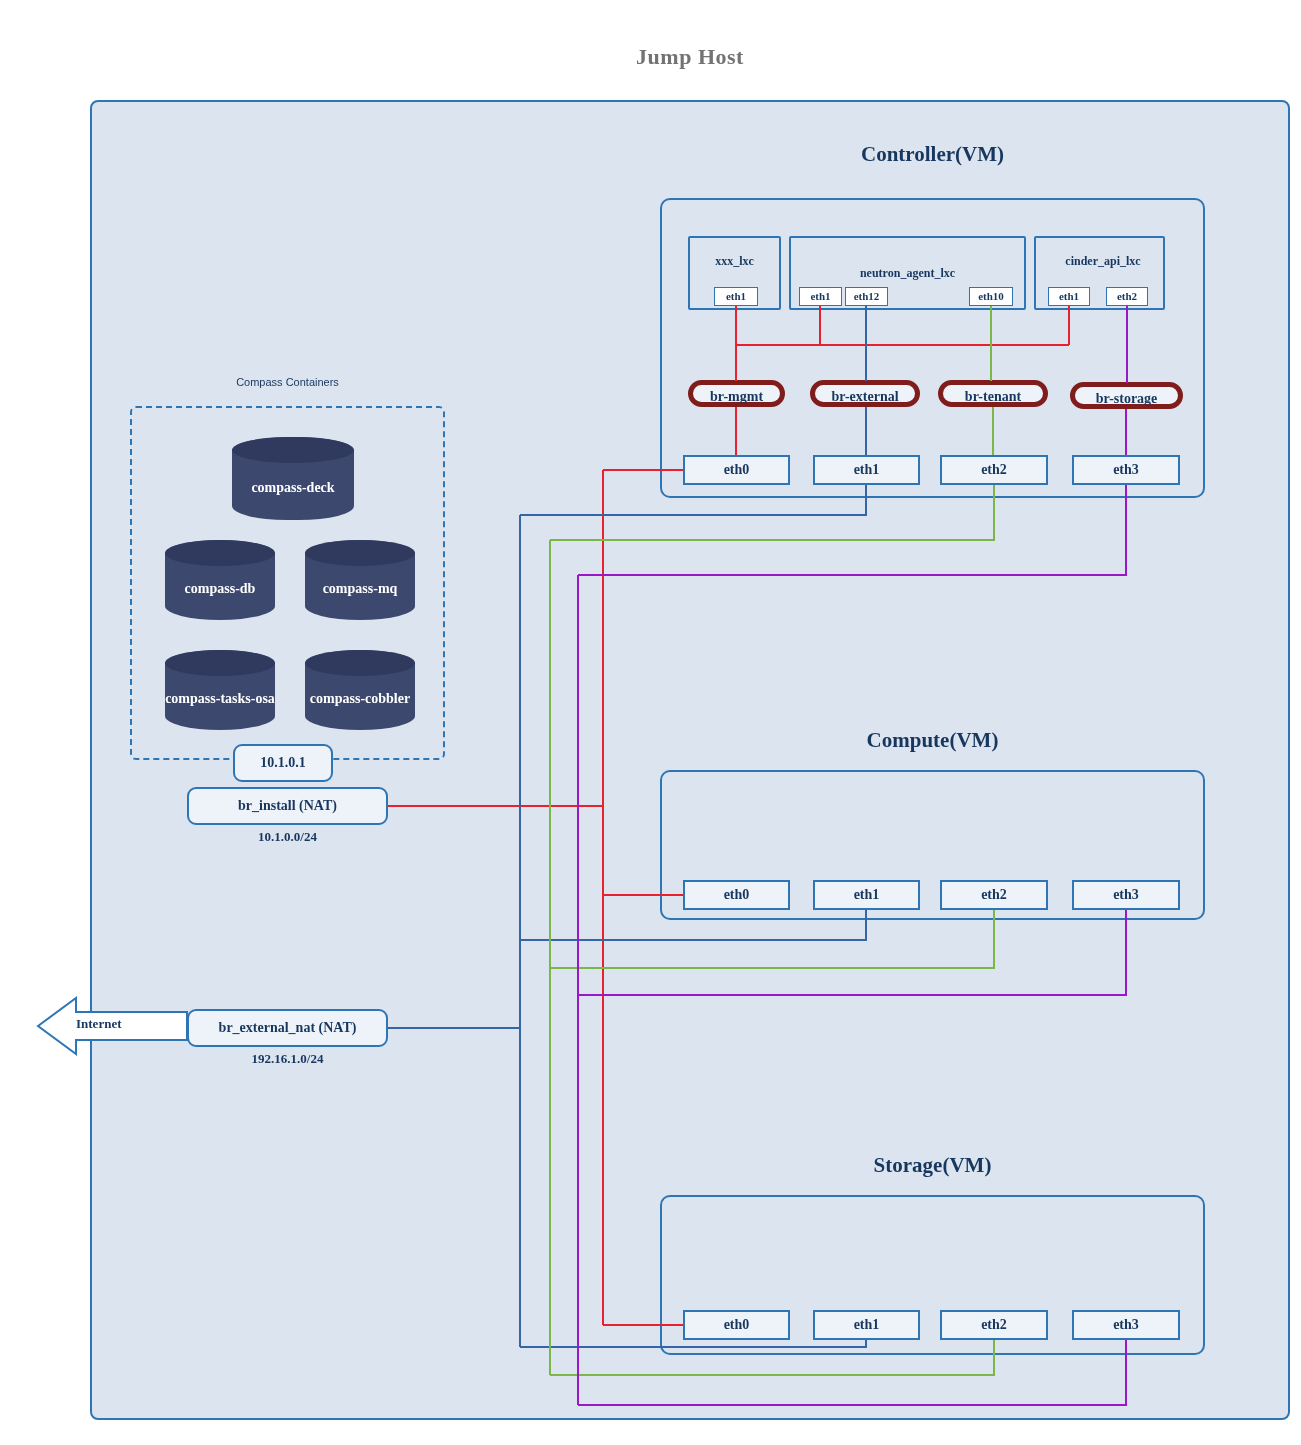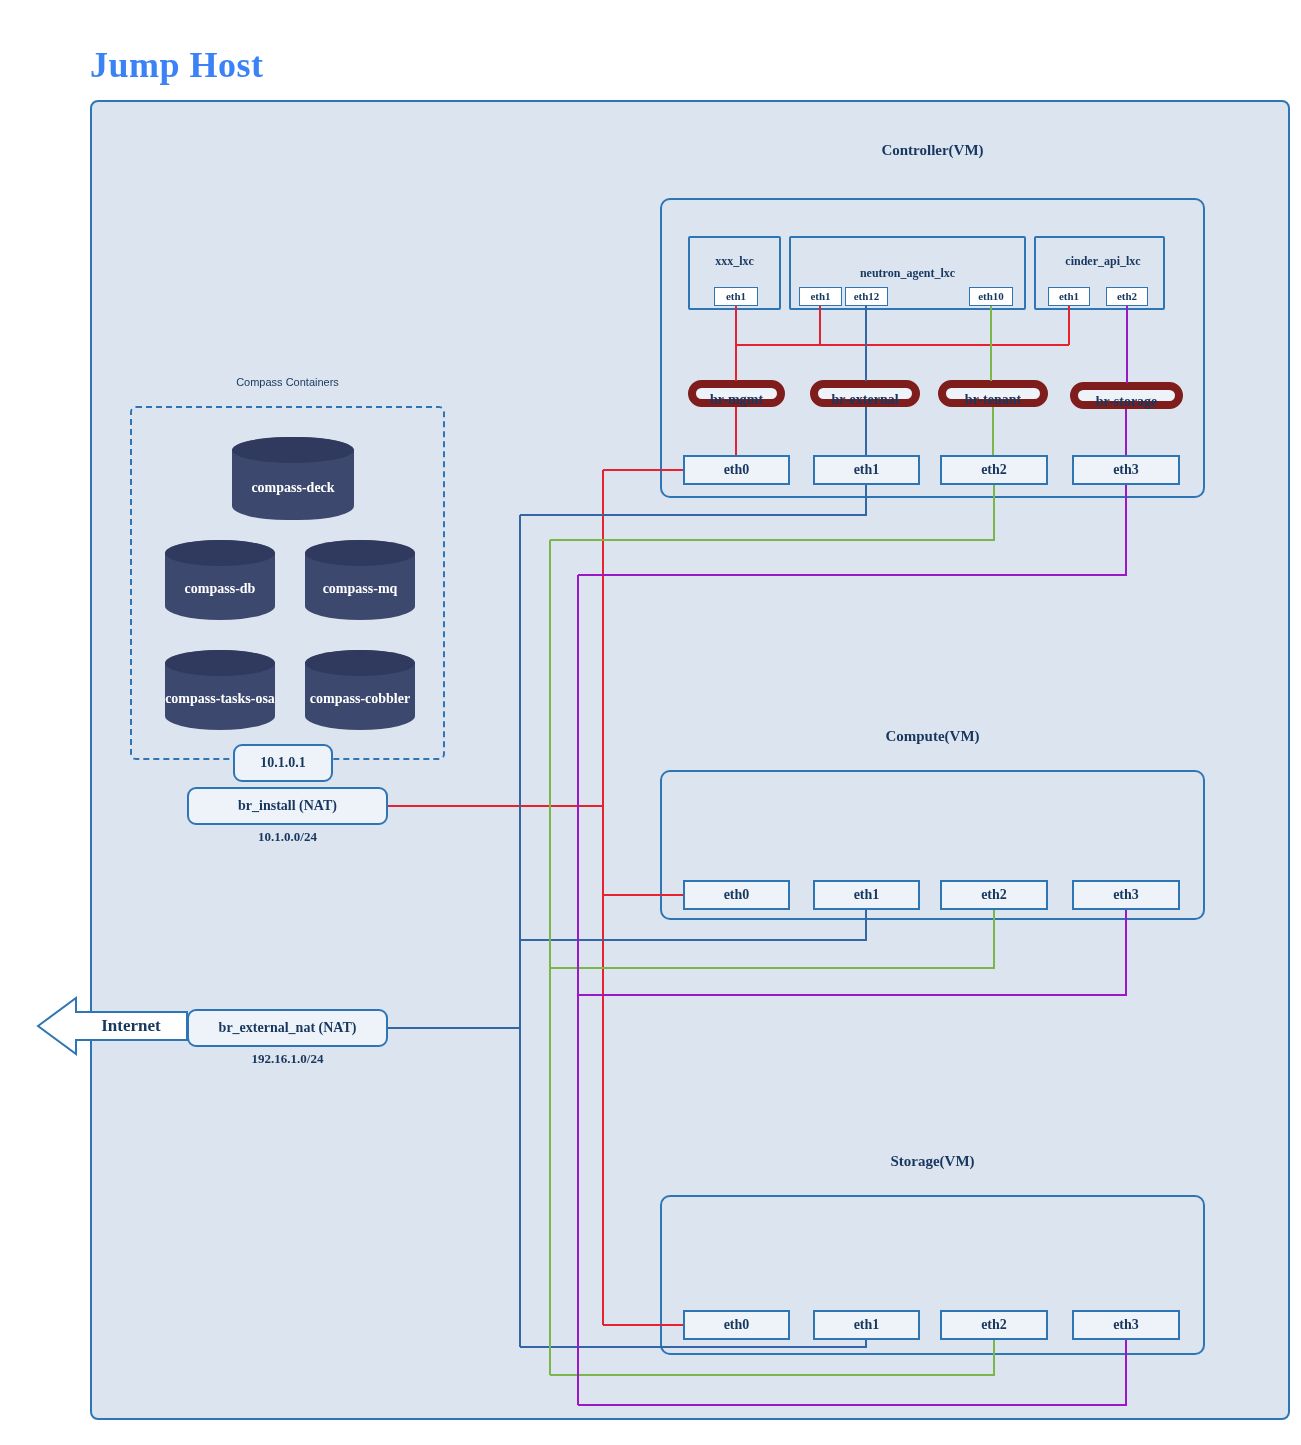--- a/index.html
+++ b/index.html
@@ -1,35 +1,35 @@
 <!DOCTYPE html>
 <html><head>
 <meta charset="utf-8">
 <style>
   * { margin:0; padding:0; box-sizing:border-box; }
   body { background:#ffffff; font-family:"Liberation Serif", serif; }
   .canvas { position:relative; width:1301px; height:1445px; background:#ffffff; overflow:hidden; }
   .abs { position:absolute; }
-  .title { font-size:36px; font-weight:bold; color:#3b82f6; text-align:left; letter-spacing:0.5px; }
+  .title { font-size:22px; font-weight:bold; color:#737373; text-align:center; letter-spacing:0.5px; }
   .jump-box { background:#dce4f0; border:2px solid #2e75b6; border-radius:8px; }
   .vm-box { border:2px solid #2e75b6; border-radius:10px; }
-  .section-label { font-size:15px; font-weight:bold; color:#17375e; text-align:center; }
+  .section-label { font-size:21px; font-weight:bold; color:#17375e; text-align:center; }
   .lxc-box { border:2px solid #2e75b6; border-radius:2px; }
   .lxc-label { font-size:12px; font-weight:bold; color:#17375e; text-align:center; }
   .port { background:#ffffff; border:1px solid #2e75b6; height:19px; line-height:17px; font-size:11px; font-weight:bold; color:#17375e; text-align:center; }
-  .bridge { border:8px solid #7f1d1d; border-radius:14px; background:#eef2f9; height:27px; line-height:23px; font-size:14px; font-weight:bold; color:#17375e; text-align:center; }
+  .bridge { border:5px solid #7f1d1d; border-radius:14px; background:#eef2f9; height:27px; line-height:23px; font-size:14px; font-weight:bold; color:#17375e; text-align:center; }
   .nic { border:2px solid #2e75b6; background:#eef2f9; height:30px; line-height:26px; font-size:14px; font-weight:bold; color:#17375e; text-align:center; }
   .dashed-box { border:2px dashed #2e75b6; border-radius:6px; }
   .compass-label { font-family:"Liberation Sans", sans-serif; font-size:11px; color:#17375e; text-align:center; }
   .cylinder { background:#3d486e; border-radius:55px / 14px; color:#ffffff; display:flex; align-items:center; justify-content:center; text-align:center; font-size:14px; font-weight:bold; line-height:1.25; padding-top:18px; }
   .cylinder::before { content:""; position:absolute; top:0; left:0; width:100%; height:26px; border-radius:50%; background:#303a5e; }
   .cylinder span { position:relative; z-index:1; }
   .round-box { border:2px solid #2e75b6; border-radius:9px; background:#eef2f9; font-size:14px; font-weight:bold; color:#17375e; text-align:center; }
   .cidr { font-size:13px; font-weight:bold; color:#17375e; text-align:center; }
-  .net-text { font-size:17px; font-weight:bold; color:#17375e; text-align:center; }
+  .net-text { font-size:13px; font-weight:bold; color:#17375e; text-align:left; }
   .wires { pointer-events:none; }
 </style>
 </head>
 <body>
 
 <div class="canvas">
 
   <div class="abs title" style="left:90px; top:44px; width:1200px;">Jump Host</div>
 
   <div class="abs jump-box" style="left:90px; top:100px; width:1200px; height:1320px;"></div>

